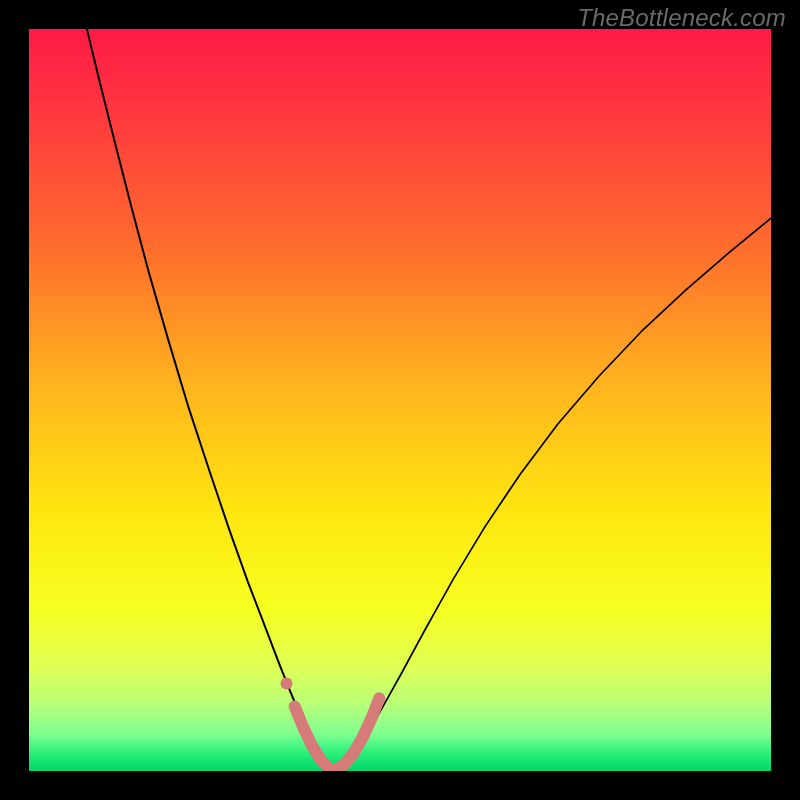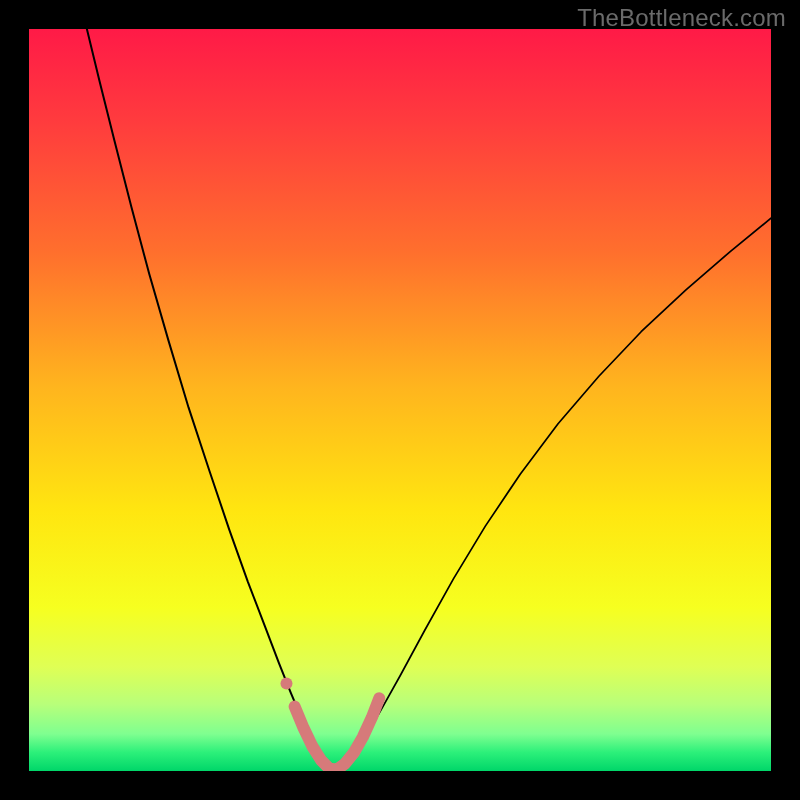--- a/index.html
+++ b/index.html
@@ -20,20 +20,21 @@
     background: #000;
   }
   .watermark {
     position: absolute;
     top: 4px;
     right: 14px;
     color: #6a6a6a;
     font-size: 24px;
     font-weight: 400;
     letter-spacing: 0.2px;
+    font-style: italic;
   }
   .plot {
     position: absolute;
     left: 29px;
     top: 29px;
     width: 742px;
     height: 742px;
   }
   .plot svg {
     display: block;

